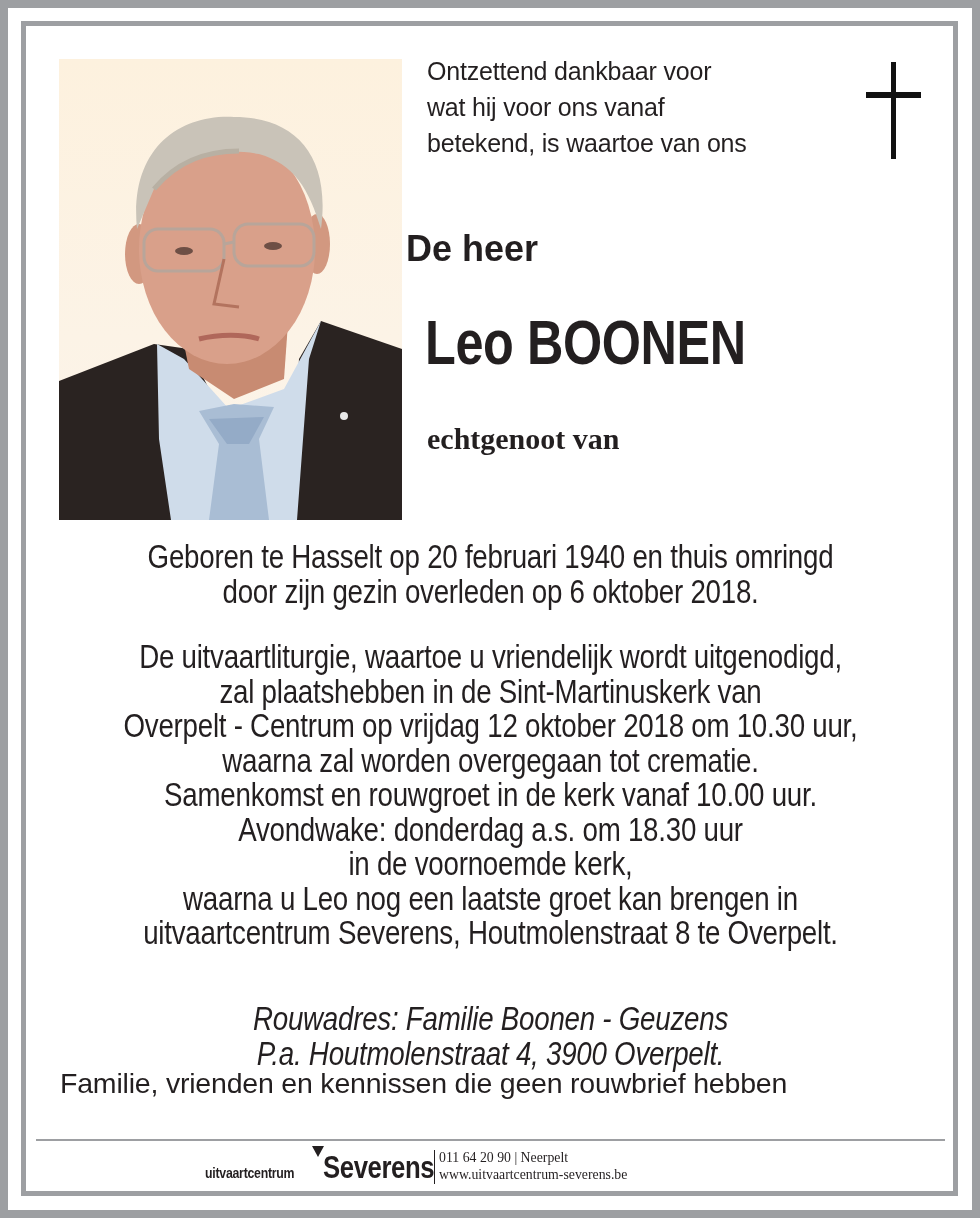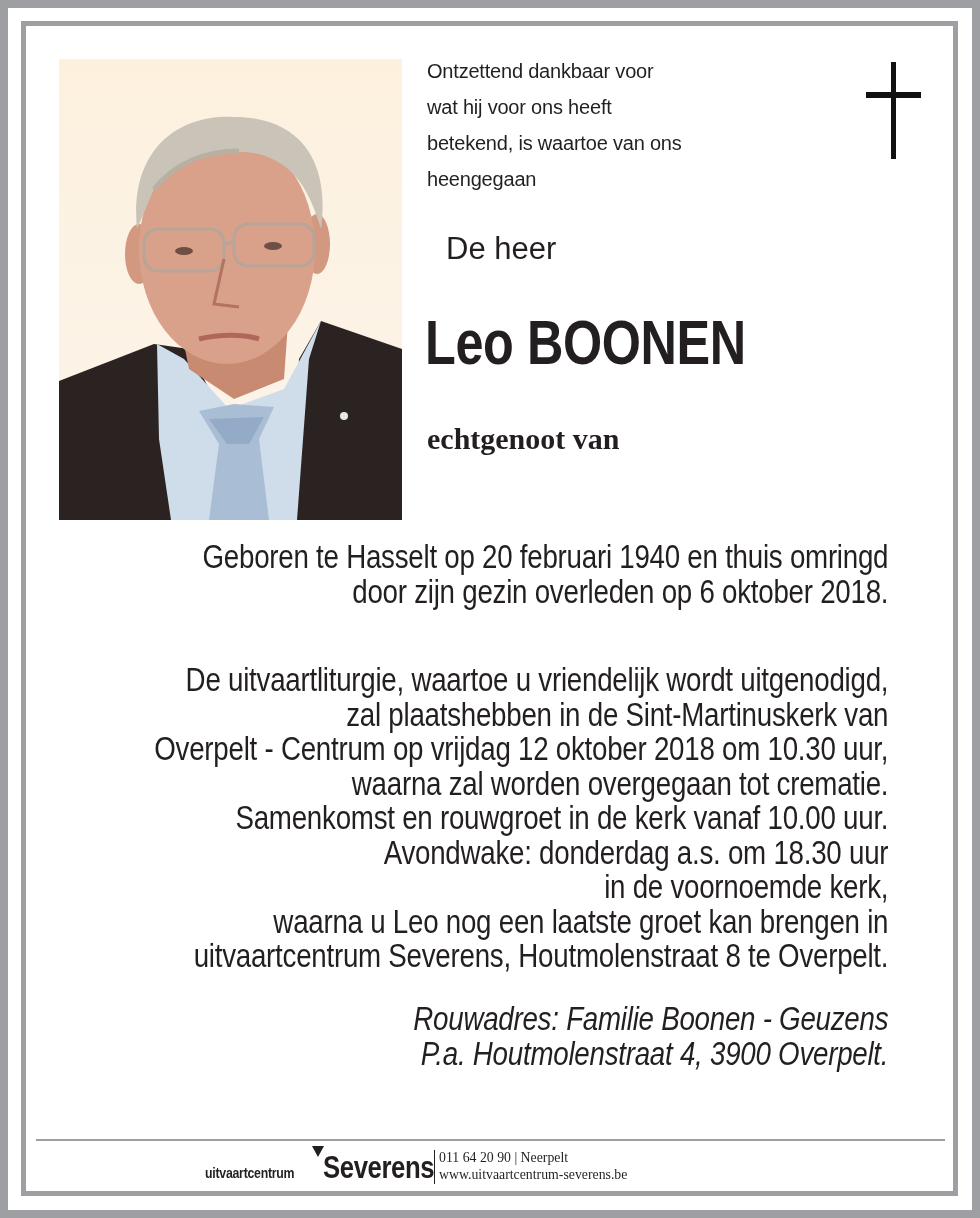--- a/index.html
+++ b/index.html
@@ -7,38 +7,38 @@
            font-family: "Liberation Sans", "DejaVu Sans", sans-serif; color: #231f20; }
     .outer-frame { position: absolute; left: 0; top: 0; width: 980px; height: 1218px;
                    box-sizing: border-box; border: 8px solid #9d9fa2; background: #fff; }
     .inner-frame { position: absolute; left: 21px; top: 21px; width: 937px; height: 1175px;
                    box-sizing: border-box; border: 5px solid #9d9fa2; background: #fff; }
 
     .photo { position: absolute; left: 59px; top: 59px; width: 343px; height: 461px; overflow: hidden;
              background: linear-gradient(180deg, #fdf1de 0%, #fcf3e6 60%, #fbf4ea 100%); }
     .photo svg { display: block; }
 
-    .intro { position: absolute; left: 427px; top: 53px; width: 400px; font-size: 20px; line-height: 36px;
+    .intro { position: absolute; left: 427px; top: 53px; width: 400px; font-size: 25px; line-height: 36px;
              letter-spacing: -0.2px; }
     .intro .line { display: block; white-space: nowrap; }
-    .title-prefix { position: absolute; left: 446px; top: 229px; font-size: 31px; line-height: 40px; }
+    .title-prefix { position: absolute; left: 406px; top: 229px; font-size: 36px; line-height: 40px; font-weight: bold; }
     .name { position: absolute; left: 425px; top: 306px; font-size: 63px; line-height: 72px; font-weight: bold;
             white-space: nowrap; transform: scaleX(0.80); transform-origin: left top; letter-spacing: -0.5px; }
     .spouse { position: absolute; left: 427px; top: 420px; font-size: 30px; line-height: 38px; font-weight: bold; }
     .spouse .line { display: block; white-space: nowrap; font-family: Liberation Serif, serif; }
 
     .cross { position: absolute; left: 866px; top: 62px; width: 55px; height: 97px; }
     .cross .v { position: absolute; left: 25px; top: 0; width: 5px; height: 97px; background: #111; }
     .cross .h { position: absolute; left: 0; top: 30px; width: 55px; height: 6px; background: #111; }
 
-    .center-block { position: absolute; left: 52px; width: 909px; text-align: right; }
+    .center-block { position: absolute; left: 36px; width: 909px; text-align: center; }
     .cond { display: block; white-space: nowrap; font-size: 33px; line-height: 34.5px;
             transform: scaleX(0.84); transform-origin: center top; font-weight: normal; letter-spacing: -0.3px; }
     .birth { top: 540px; }
-    .funeral { top: 640px; margin-top: 23px; }
+    .funeral { top: 640px; }
     .address { top: 970px; margin-top: 32px; }
     .address .cond { font-style: italic; }
 
     .closing { position: absolute; left: 60px; top: 1066px; font-size: 28.5px; line-height: 35px; letter-spacing: -0.2px; }
     .closing .line { display: block; white-space: nowrap; }
 
     .divider { position: absolute; left: 36px; top: 1139px; width: 909px; height: 2px; background: #9d9fa2; }
 
     .footer { position: absolute; left: 0; top: 1142px; width: 980px; height: 50px; }
     .footer .triangle { position: absolute; left: 312px; top: 4px; width: 0; height: 0;
@@ -89,23 +89,22 @@
     <path d="M165 200 L155 245 L180 248" stroke="#b3735e" stroke-width="3" fill="none"></path>
 
     <path d="M140 280 C 160 275, 185 275, 200 280" stroke="#b0675a" stroke-width="5" fill="none"></path>
 
     <circle cx="285" cy="357" r="4" fill="#e8e8e8"></circle>
   </svg>
 </div>
 
 <div class="intro">
   <span class="line">Ontzettend dankbaar voor</span>
-  <span class="line">wat hij voor ons heeft</span>
+  <span class="line">wat hij voor ons vanaf</span>
   <span class="line">betekend, is waartoe van ons</span>
-  <span class="line">heengegaan</span>
 </div>
 
 <div class="cross">
   <div class="v"></div>
   <div class="h"></div>
 </div>
 
 <div class="title-prefix">De heer</div>
 <div class="name">Leo BOONEN</div>
 
@@ -129,20 +128,21 @@
   <span class="cond">waarna u Leo nog een laatste groet kan brengen in</span>
   <span class="cond">uitvaartcentrum Severens, Houtmolenstraat 8 te Overpelt.</span>
 </div>
 
 <div class="center-block address">
   <span class="cond">Rouwadres: Familie Boonen - Geuzens</span>
   <span class="cond">P.a. Houtmolenstraat 4, 3900 Overpelt.</span>
 </div>
 
 <div class="closing">
+  <span class="line">Familie, vrienden en kennissen die geen rouwbrief hebben</span>
 </div>
 
 <div class="divider"></div>
 
 <div class="footer">
   <div class="triangle"></div>
   <span class="brand-small">uitvaartcentrum</span>
   <span class="brand-big">Severens</span>
   <div class="vsep"></div>
   <div class="contact">

